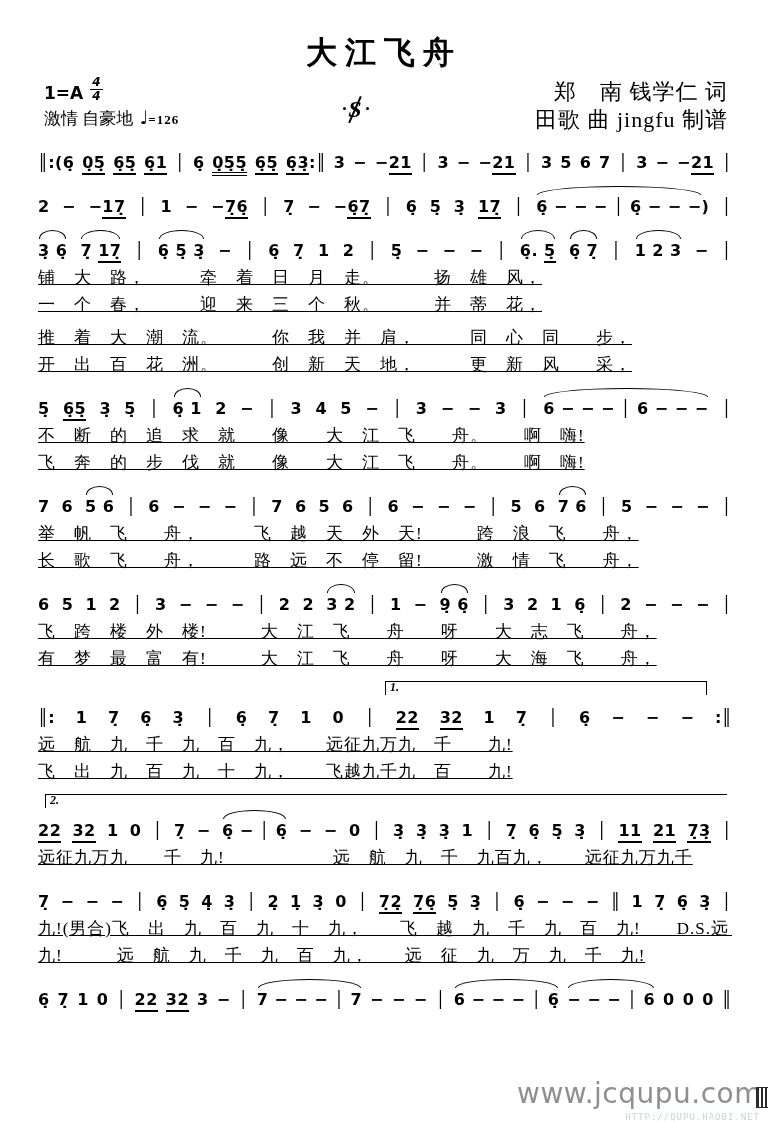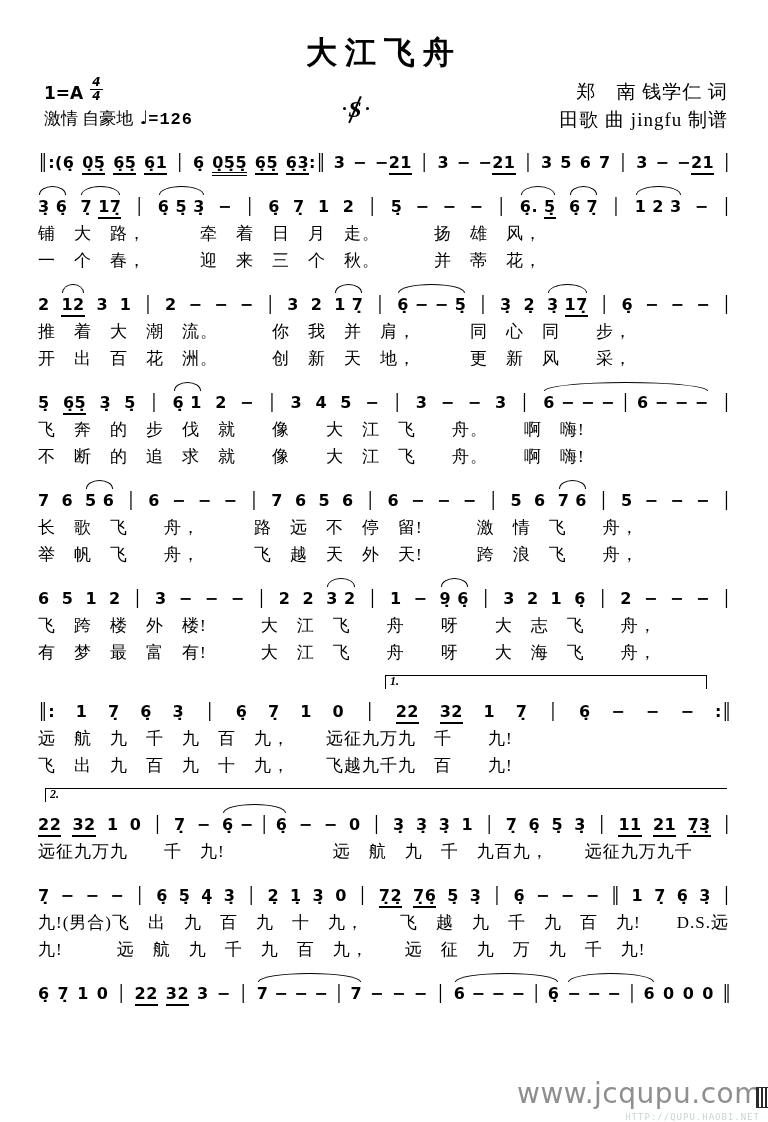--- a/index.html
+++ b/index.html
@@ -9,24 +9,24 @@
   
   .header{position:relative;padding-top:32px;}
   .title{margin:0;text-align:center;font-family:"Liberation Serif",serif;
          font-size:31px;font-weight:600;letter-spacing:8px;}
   .meta{position:relative;margin:2px 40px 0 44px;height:58px;}
   .key-time{display:flex;align-items:flex-end;gap:7px;font-weight:700;font-size:17px;}
   .frac{display:inline-flex;flex-direction:column;align-items:center;
         font-size:12px;font-weight:700;line-height:1.1;}
   .frac .top{border-bottom:1.4px solid #000;padding:0 2px;}
   .credits{position:absolute;right:0;top:2px;text-align:right;
-           font-family:"Liberation Serif",serif;font-size:19px;line-height:28px;letter-spacing:1px;}
+           font-family:"Liberation Serif",serif;font-size:22px;line-height:28px;letter-spacing:1px;}
   .tempo{position:absolute;left:0;top:30px;font-family:"Liberation Serif",serif;font-size:17px;}
   .tempo .notesym{font-family:"DejaVu Sans",sans-serif;font-size:19px;font-weight:700;margin-left:6px;}
-  .tempo b{font-family:Liberation Mono, monospace;font-size:17px;letter-spacing:1px;}
+  .tempo b{font-family:Liberation Serif, serif;font-size:13px;letter-spacing:1px;}
 
   
   .segno{position:absolute;left:345px;top:96px;width:20px;height:28px;}
   .segno::before{content:"S";font-family:"Liberation Serif",serif;font-style:italic;
                  font-weight:700;font-size:24px;line-height:26px;display:block;text-align:center;}
   .segno .slash{position:absolute;left:9px;top:-1px;width:1.6px;height:29px;background:#000;
                 transform:rotate(24deg);}
   .segno .dot{position:absolute;width:3.4px;height:3.4px;border-radius:50%;background:#000;}
   .segno .d1{left:-2px;top:11px;}
   .segno .d2{right:-4px;top:11px;}
@@ -37,21 +37,21 @@
   .system.has-volta{padding-top:15px;}
   .music{font-weight:700;font-size:16px;line-height:24px;padding-top:11px;
          text-align:justify;text-align-last:justify;letter-spacing:0.5px;}
   .u1{border-bottom:2px solid #000;padding-bottom:1px;}
   .u2{border-bottom:4px double #000;}
   .arc{position:relative;display:inline-block;}
   .arc::before{content:"";position:absolute;left:1px;right:1px;top:-9px;height:8px;
                border:1.6px solid #000;border-bottom:none;
                border-radius:50% 50% 0 0 / 100% 100% 0 0;}
   .lyric{margin:3px 0 0;font-family:"Liberation Serif",serif;font-size:17px;
-         line-height:24px;white-space:nowrap;overflow:hidden;letter-spacing:1px;}
+         line-height:24px;white-space:nowrap;overflow:hidden;letter-spacing:1px;text-decoration:underline;}
   .volta{position:absolute;top:1px;height:13px;border-top:1.5px solid #000;border-left:1.5px solid #000;
          font-family:"Liberation Serif",serif;font-style:italic;font-weight:700;font-size:12px;
          line-height:11px;padding-left:4px;}
   .sys-8 .volta{left:50%;width:45.5%;border-right:1.5px solid #000;}
   .sys-9 .volta{left:1%;width:97.5%;}
 
   
   .wm-wrap{position:absolute;right:6px;bottom:12px;text-align:center;}
   .wm-site{font-family:"DejaVu Sans",sans-serif;font-size:28px;color:#8f8f8f;letter-spacing:0.5px;}
   .wm-faint{position:absolute;right:8px;bottom:0;font-size:9px;color:#9ab5a5;opacity:.55;
@@ -91,39 +91,41 @@
         <span class="slash"></span>
         <span class="dot d1"></span>
         <span class="dot d2"></span>
       </span>
   </div>
 
   <div class="score">
       <div class="system sys-1">
         <div class="music">║:(6̣ <span class="u1">0̣5̣</span> <span class="u1">6̣5̣</span> <span class="u1">6̣1</span> │ 6̣ <span class="u2">0̣5̣5̣</span> <span class="u1">6̣5̣</span> <span class="u1">6̣3̣</span>:║ 3 − −<span class="u1">21</span> │ 3 − −<span class="u1">21</span> │ 3 5 6 7 │ 3 − −<span class="u1">21</span> │</div>
       </div>
+      <div class="system sys-2">
+        <div class="music">2 − −<span class="u1">17̣</span> │ 1 − −<span class="u1">7̣6̣</span> │ 7̣ − −<span class="u1">6̣7̣</span> │ 6̣ 5̣ 3̣ <span class="u1">17̣</span> │ <span class="arc">6̣ − − − │ 6̣ − − −</span>) │</div>
+      </div>
       <div class="system sys-3">
         <div class="music"><span class="arc">3̣ 6̣</span> <span class="arc">7̣ <span class="u1">17̣</span></span> │ <span class="arc">6̣ 5̣ 3̣</span> − │ 6̣ 7̣ 1 2 │ 5̣ − − − │ <span class="arc">6̣. <span class="u1">5̣</span></span> <span class="arc">6̣ 7̣</span> │ <span class="arc">1 2 3</span> − │</div>
         <p class="lyric">铺　大　路，　　　牵　着　日　月　走。　　　扬　雄　风，</p>
         <p class="lyric">一　个　春，　　　迎　来　三　个　秋。　　　并　蒂　花，</p>
       </div>
       <div class="system sys-4">
-        <div class="music">2 <span class="arc"><span class="u1">12</span></span> 3 1 │ 2 − − − │ 3 2 <span class="arc">1 7̣</span> │ <span class="arc">6̣ − − 5̣</span> │ 3̣ 2̣ <span class="arc">3̣ <span class="u1">17̣</span></span> │ 6̣ − − − │</div>
         <p class="lyric">推　着　大　潮　流。　　　你　我　并　肩，　　　同　心　同　　步，</p>
         <p class="lyric">开　出　百　花　洲。　　　创　新　天　地，　　　更　新　风　　采，</p>
       </div>
       <div class="system sys-5">
         <div class="music">5̣ <span class="u1">6̣5̣</span> 3̣ 5̣ │ <span class="arc">6̣ 1</span> 2 − │ 3 4 5 − │ 3 − − 3 │ <span class="arc">6 − − − │ 6 − − −</span> │</div>
+        <p class="lyric">不　断　的　追　求　就　　像　　大　江　飞　　舟。　　啊　嗨!</p>
         <p class="lyric">飞　奔　的　步　伐　就　　像　　大　江　飞　　舟。　　啊　嗨!</p>
-        <p class="lyric">不　断　的　追　求　就　　像　　大　江　飞　　舟。　　啊　嗨!</p>
       </div>
       <div class="system sys-6">
         <div class="music">7 6 <span class="arc">5 6</span> │ 6 − − − │ 7 6 5 6 │ 6 − − − │ 5 6 <span class="arc">7 6</span> │ 5 − − − │</div>
+        <p class="lyric">举　帆　飞　　舟，　　　飞　越　天　外　天!　　　跨　浪　飞　　舟，</p>
         <p class="lyric">长　歌　飞　　舟，　　　路　远　不　停　留!　　　激　情　飞　　舟，</p>
-        <p class="lyric">举　帆　飞　　舟，　　　飞　越　天　外　天!　　　跨　浪　飞　　舟，</p>
       </div>
       <div class="system sys-7">
         <div class="music">6 5 1 2 │ 3 − − − │ 2 2 <span class="arc">3 2</span> │ 1 − <span class="arc">9̣ 6̣</span> │ 3 2 1 6̣ │ 2 − − − │</div>
         <p class="lyric">飞　跨　楼　外　楼!　　　大　江　飞　　舟　　呀　　大　志　飞　　舟，</p>
         <p class="lyric">有　梦　最　富　有!　　　大　江　飞　　舟　　呀　　大　海　飞　　舟，</p>
       </div>
       <div class="system sys-8 has-volta">
         <span class="volta">1.</span>
         <div class="music">║: 1 7̣ 6̣ 3̣ │ 6̣ 7̣ 1 0 │ <span class="u1">22</span> <span class="u1">32</span> 1 7̣ │ 6̣ − − − :║</div>
         <p class="lyric">远　航　九　千　九　百　九，　　远征九万九　千　　九!</p>

